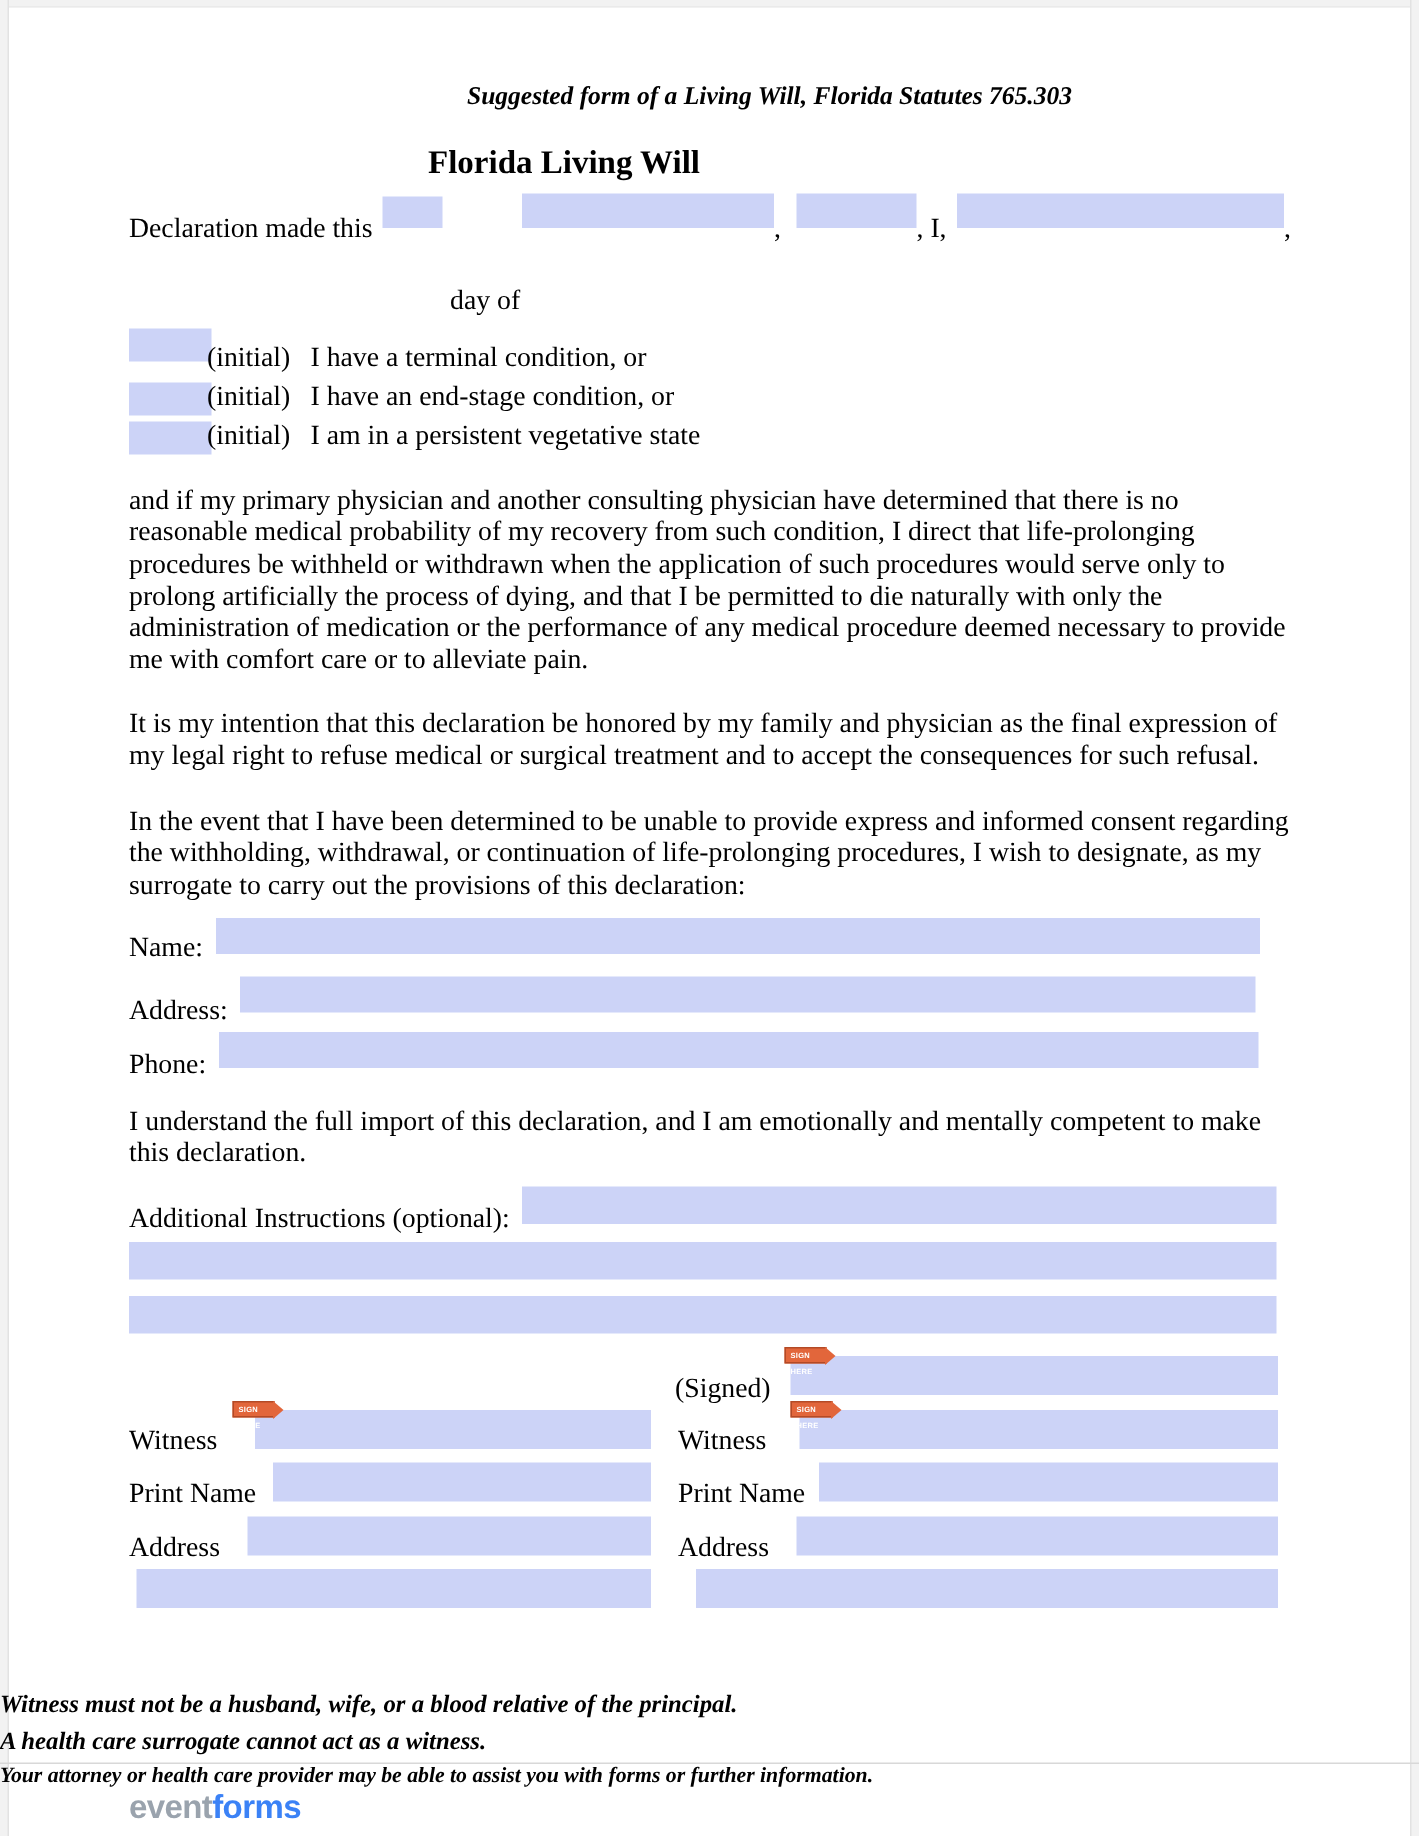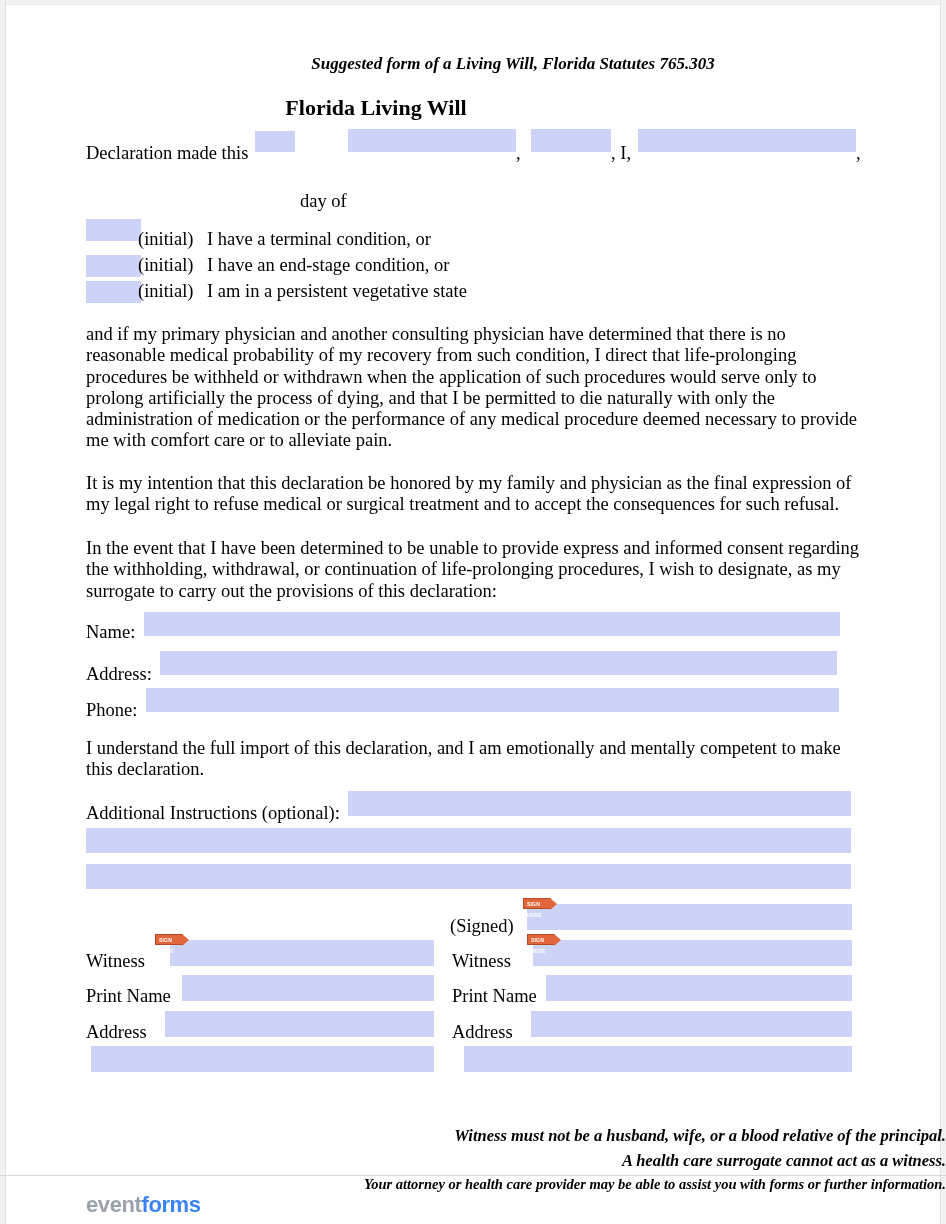--- a/index.html
+++ b/index.html
@@ -93,21 +93,21 @@
     right: -7px; top: -1px;
     border-top: 6.5px solid transparent;
     border-bottom: 6.5px solid transparent;
     border-left: 7px solid #e2663b;
   }
 
   .footnote {
     position: absolute;
     width: 946px;
     left: 0;
-    text-align: right;
+    text-align: left;
     font-style: italic;
     font-weight: bold;
     font-size: 16.5px;
   }
   .footnote.small {
     font-size: 14.5px;
   }
 
   .brand {
     position: absolute;

